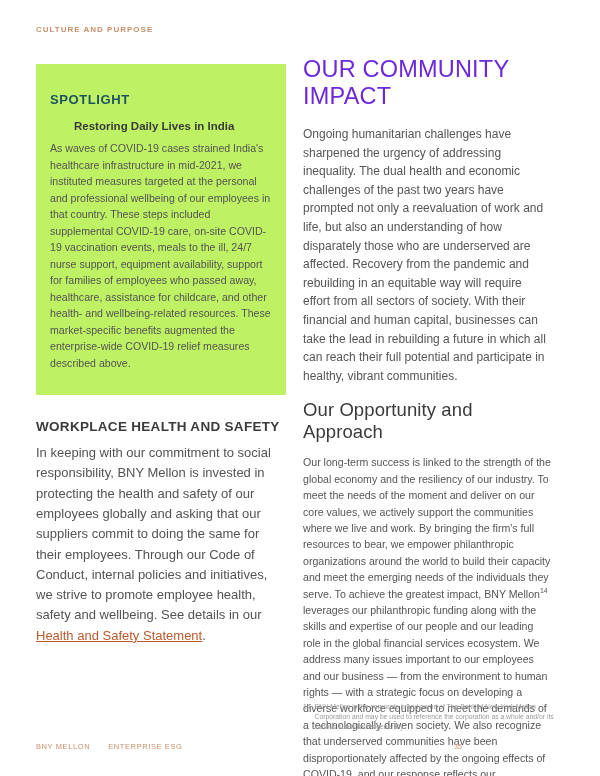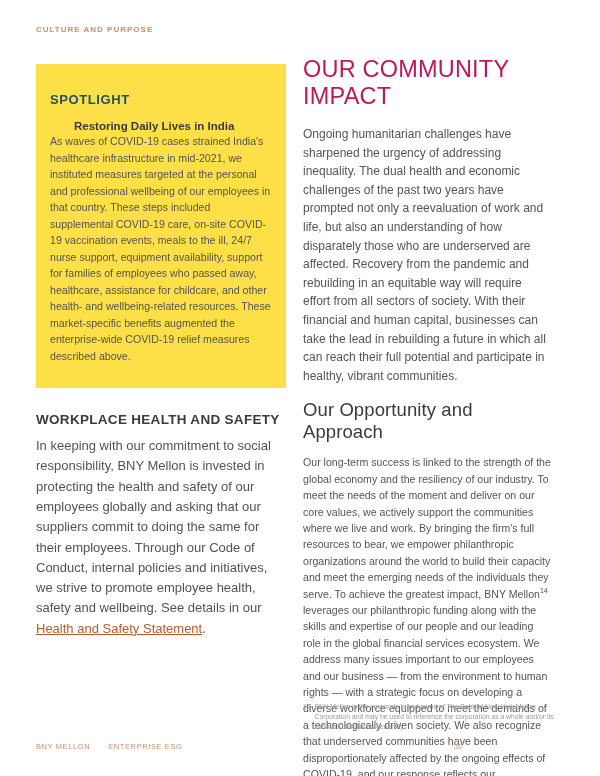--- a/index.html
+++ b/index.html
@@ -15,33 +15,33 @@
   .eyebrow {
     position: absolute; left: 36px; top: 25px;
     font-size: 8px; font-weight: bold; letter-spacing: 1px;
     color: #c8906b;
   }
 
   
   .col-left { position: absolute; left: 36px; top: 64px; width: 250px; }
 
   .spotlight-box {
-    background: #fde047;
+    background: #bef264;
     padding: 28px 14px 24px 14px;
   }
   .spotlight-label {
     font-size: 13px; font-weight: bold; letter-spacing: 0.6px;
     color: #1f5362;
   }
   .spotlight-title {
     margin-top: 13px;
     font-size: 11.5px; font-weight: bold; color: #3a3a3a; padding-left: 24px;
   }
   .spotlight-body {
-    margin-top: 1px;
+    margin-top: 8px;
     font-size: 10.6px; line-height: 1.56; color: #535353;
   }
 
   .section-heading {
     margin-top: 24px;
     font-size: 13.5px; font-weight: bold; letter-spacing: 0.3px;
     color: #3b3b3b;
   }
   .section-body {
     margin-top: 9px;
@@ -51,21 +51,21 @@
     color: #b95a2d;
     text-decoration: underline;
     cursor: pointer;
   }
 
   
   .col-right { position: absolute; left: 303px; top: 56px; width: 248px; }
 
   .main-heading {
     font-size: 23.5px; font-weight: 300; letter-spacing: 0.2px;
-    color: #be185d;
+    color: #6d28d9;
   }
   .intro-body {
     margin-top: 15px;
     font-size: 12px; line-height: 1.55; color: #555555;
   }
   .sub-heading {
     margin-top: 14px;
     font-size: 18.5px; font-weight: 400; color: #3a3a3a;
     letter-spacing: 0.1px;
   }

